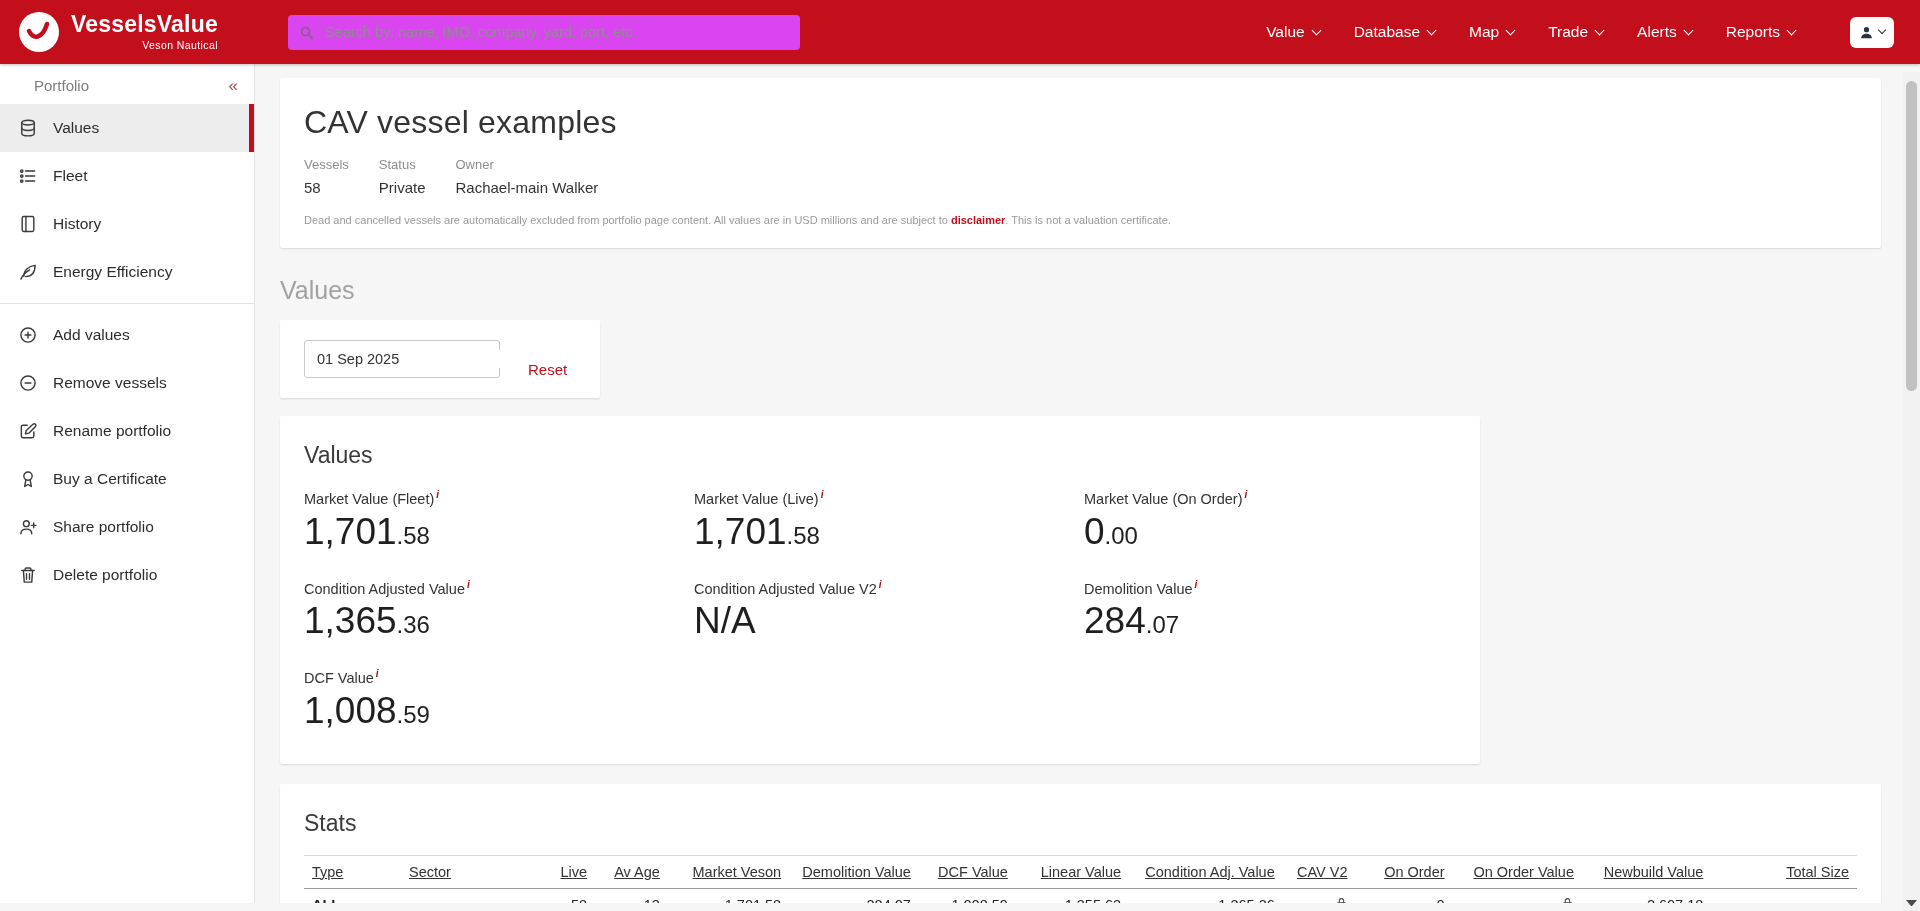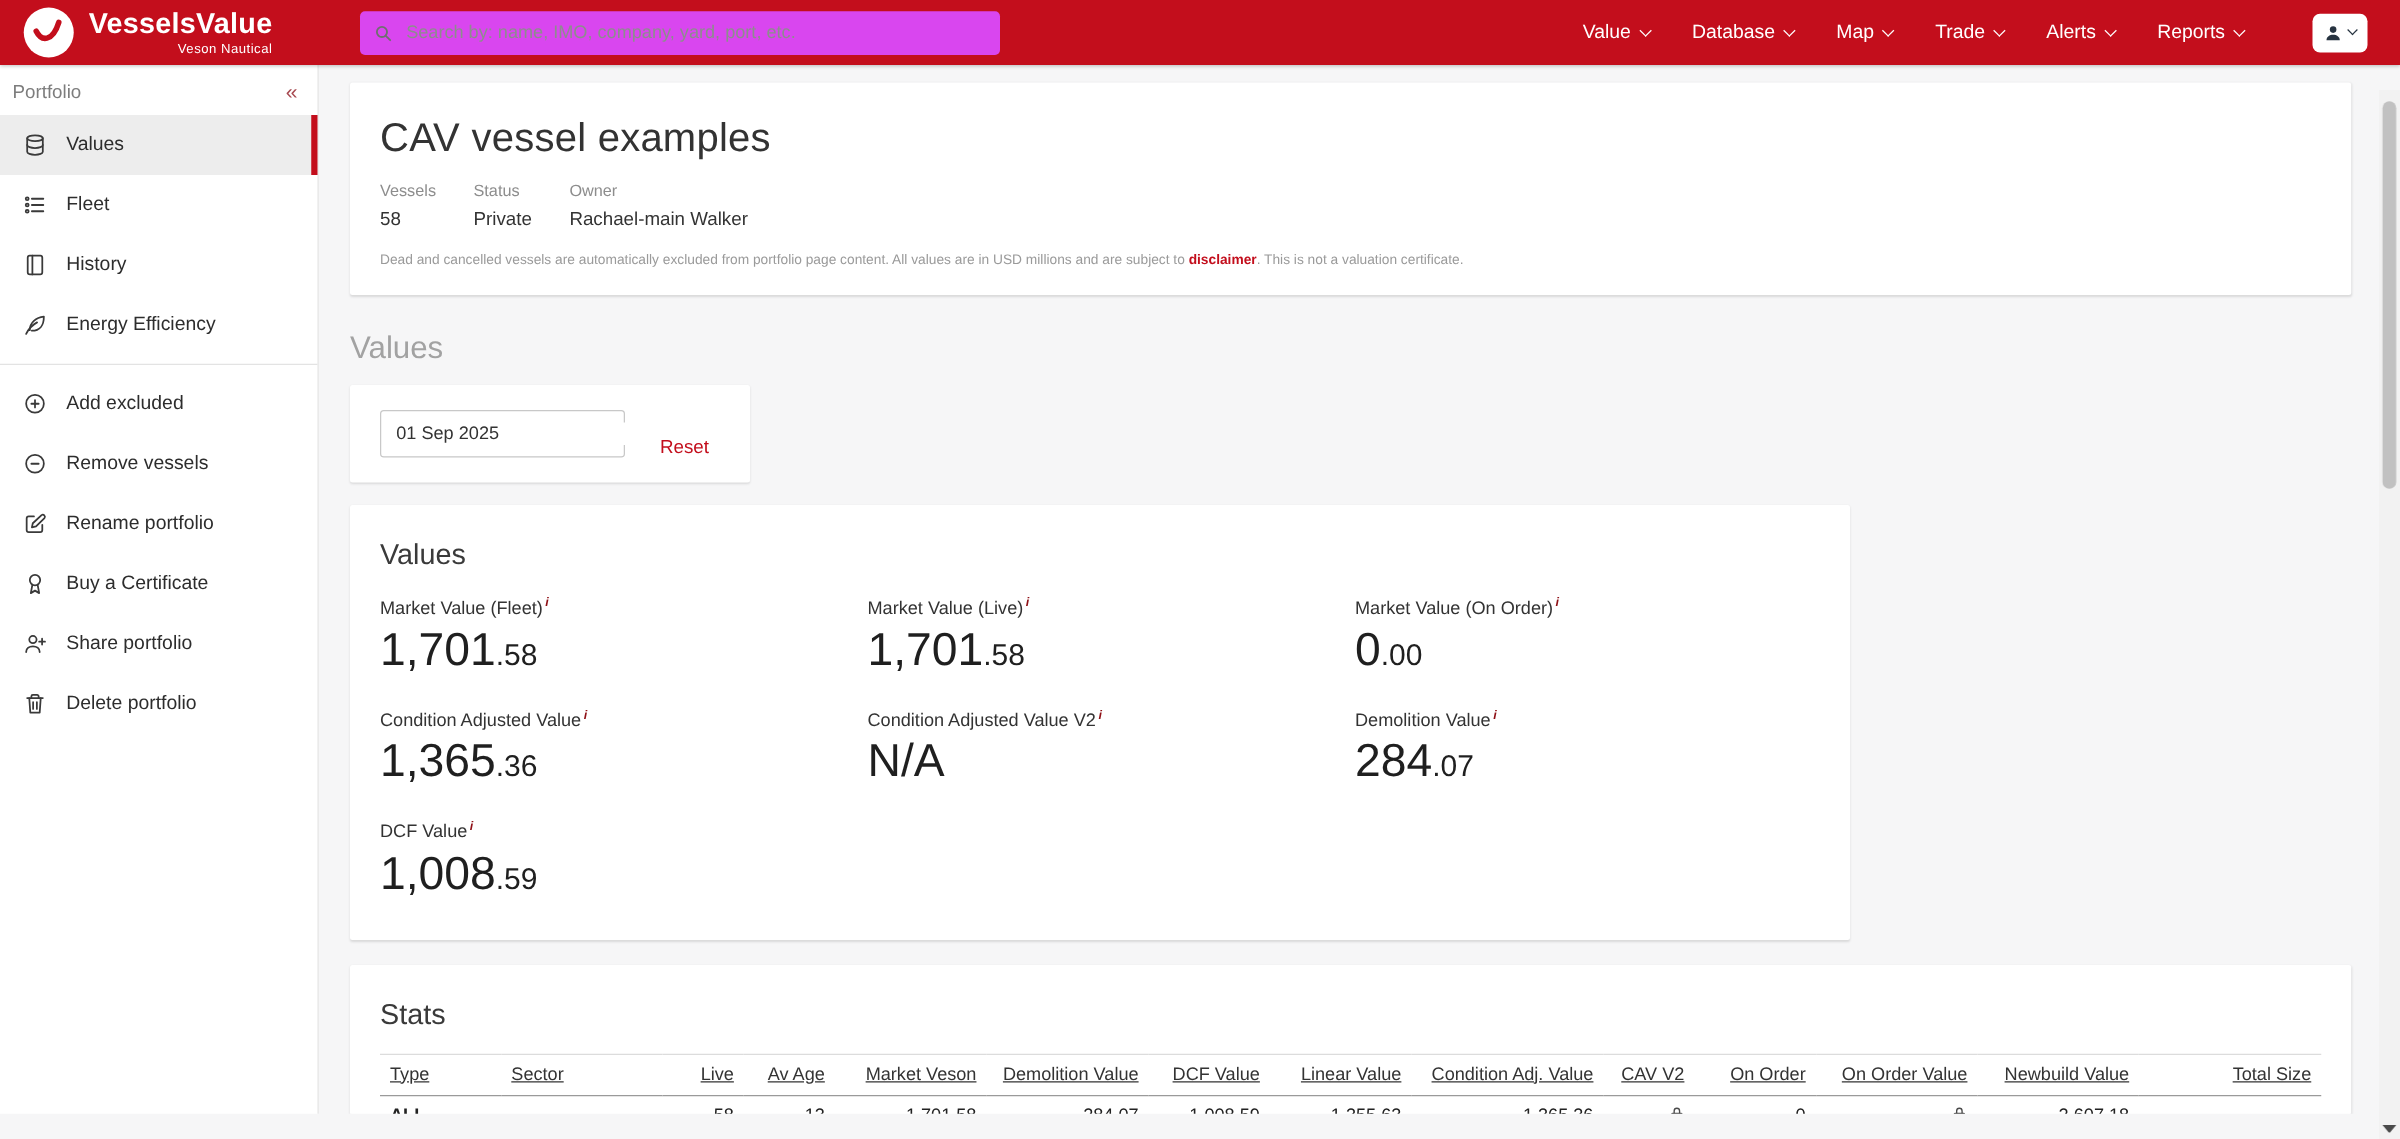--- a/index.html
+++ b/index.html
@@ -5,21 +5,21 @@
   :root { --brand:#c30e1c; --accent:#c30e1c; }
   * { box-sizing:border-box; }
   html,body { margin:0; padding:0; }
   body {
     width:1920px; height:911px; overflow:hidden;
     font-family:"Liberation Sans", sans-serif;
     background:#f6f6f7; color:#333;
   }
   
   .topbar {
-    height:52px; background:var(--brand); display:flex; align-items:center;
+    height:64px; background:var(--brand); display:flex; align-items:center;
     padding:0 26px 0 18px; box-shadow:0 1px 3px rgba(0,0,0,.25); position:relative; z-index:5;
   }
   .logo { display:flex; align-items:center; gap:11px; cursor:pointer; }
   .logo-text { display:flex; flex-direction:column; align-items:flex-end; line-height:1; }
   .logo-brand { color:#fff; font-size:23px; font-weight:bold; letter-spacing:.2px; }
   .logo-sub { color:#fff; font-size:10.5px; margin-top:4px; letter-spacing:.4px; }
   .searchbox {
     margin-left:70px; width:512px; height:35px; background:#d946ef; border-radius:4px;
     display:flex; align-items:center; padding:0 11px; gap:9px;
   }
@@ -42,21 +42,21 @@
     margin-left:38px; width:44px; height:31px; background:#fff; border-radius:6px;
     display:flex; align-items:center; justify-content:center; gap:3px; cursor:pointer; color:#273340;
   }
   .user-btn .chev { margin-left:2px; width:6px; height:6px; }
   
   .app { display:flex; height:839px; }
   
   .sidebar { width:255px; background:#fff; border-right:1px solid #e4e4e4; flex:0 0 255px; }
   .sidebar-head {
     display:flex; align-items:center; justify-content:space-between;
-    padding:13px 16px 10px 10px; color:#7d7d7d; font-size:15px;text-align:right;
+    padding:13px 16px 10px 34px; color:#7d7d7d; font-size:15px;text-align:right;
   }
   .collapse { color:#a84b52; font-size:17px; cursor:pointer; line-height:1; }
   .side-item {
     height:48px; display:flex; align-items:center; gap:15px; padding:0 18px;
     font-size:15.5px; color:#2d2d2d; cursor:pointer; position:relative;
   }
   .side-item.active { background:#ededed; }
   .side-item.active::after {
     content:""; position:absolute; right:0; top:0; bottom:0; width:5px; background:var(--accent);
   }
@@ -218,21 +218,21 @@
       <span>Energy Efficiency</span>
     </div>
 
     <div class="side-divider"></div>
 
     <div class="side-item">
       <svg viewBox="0 0 24 24" fill="none" stroke="currentColor" stroke-width="1.7" stroke-linecap="round">
         <circle cx="12" cy="12" r="8.5"></circle>
           <path d="M12 8.5v7M8.5 12h7"></path>
       </svg>
-      <span>Add excluded</span>
+      <span>Add values</span>
     </div>
     <div class="side-item">
       <svg viewBox="0 0 24 24" fill="none" stroke="currentColor" stroke-width="1.7" stroke-linecap="round">
         <circle cx="12" cy="12" r="8.5"></circle>
           <path d="M8.5 12h7"></path>
       </svg>
       <span>Remove vessels</span>
     </div>
     <div class="side-item">
       <svg viewBox="0 0 24 24" fill="none" stroke="currentColor" stroke-width="1.7" stroke-linecap="round" stroke-linejoin="round">

